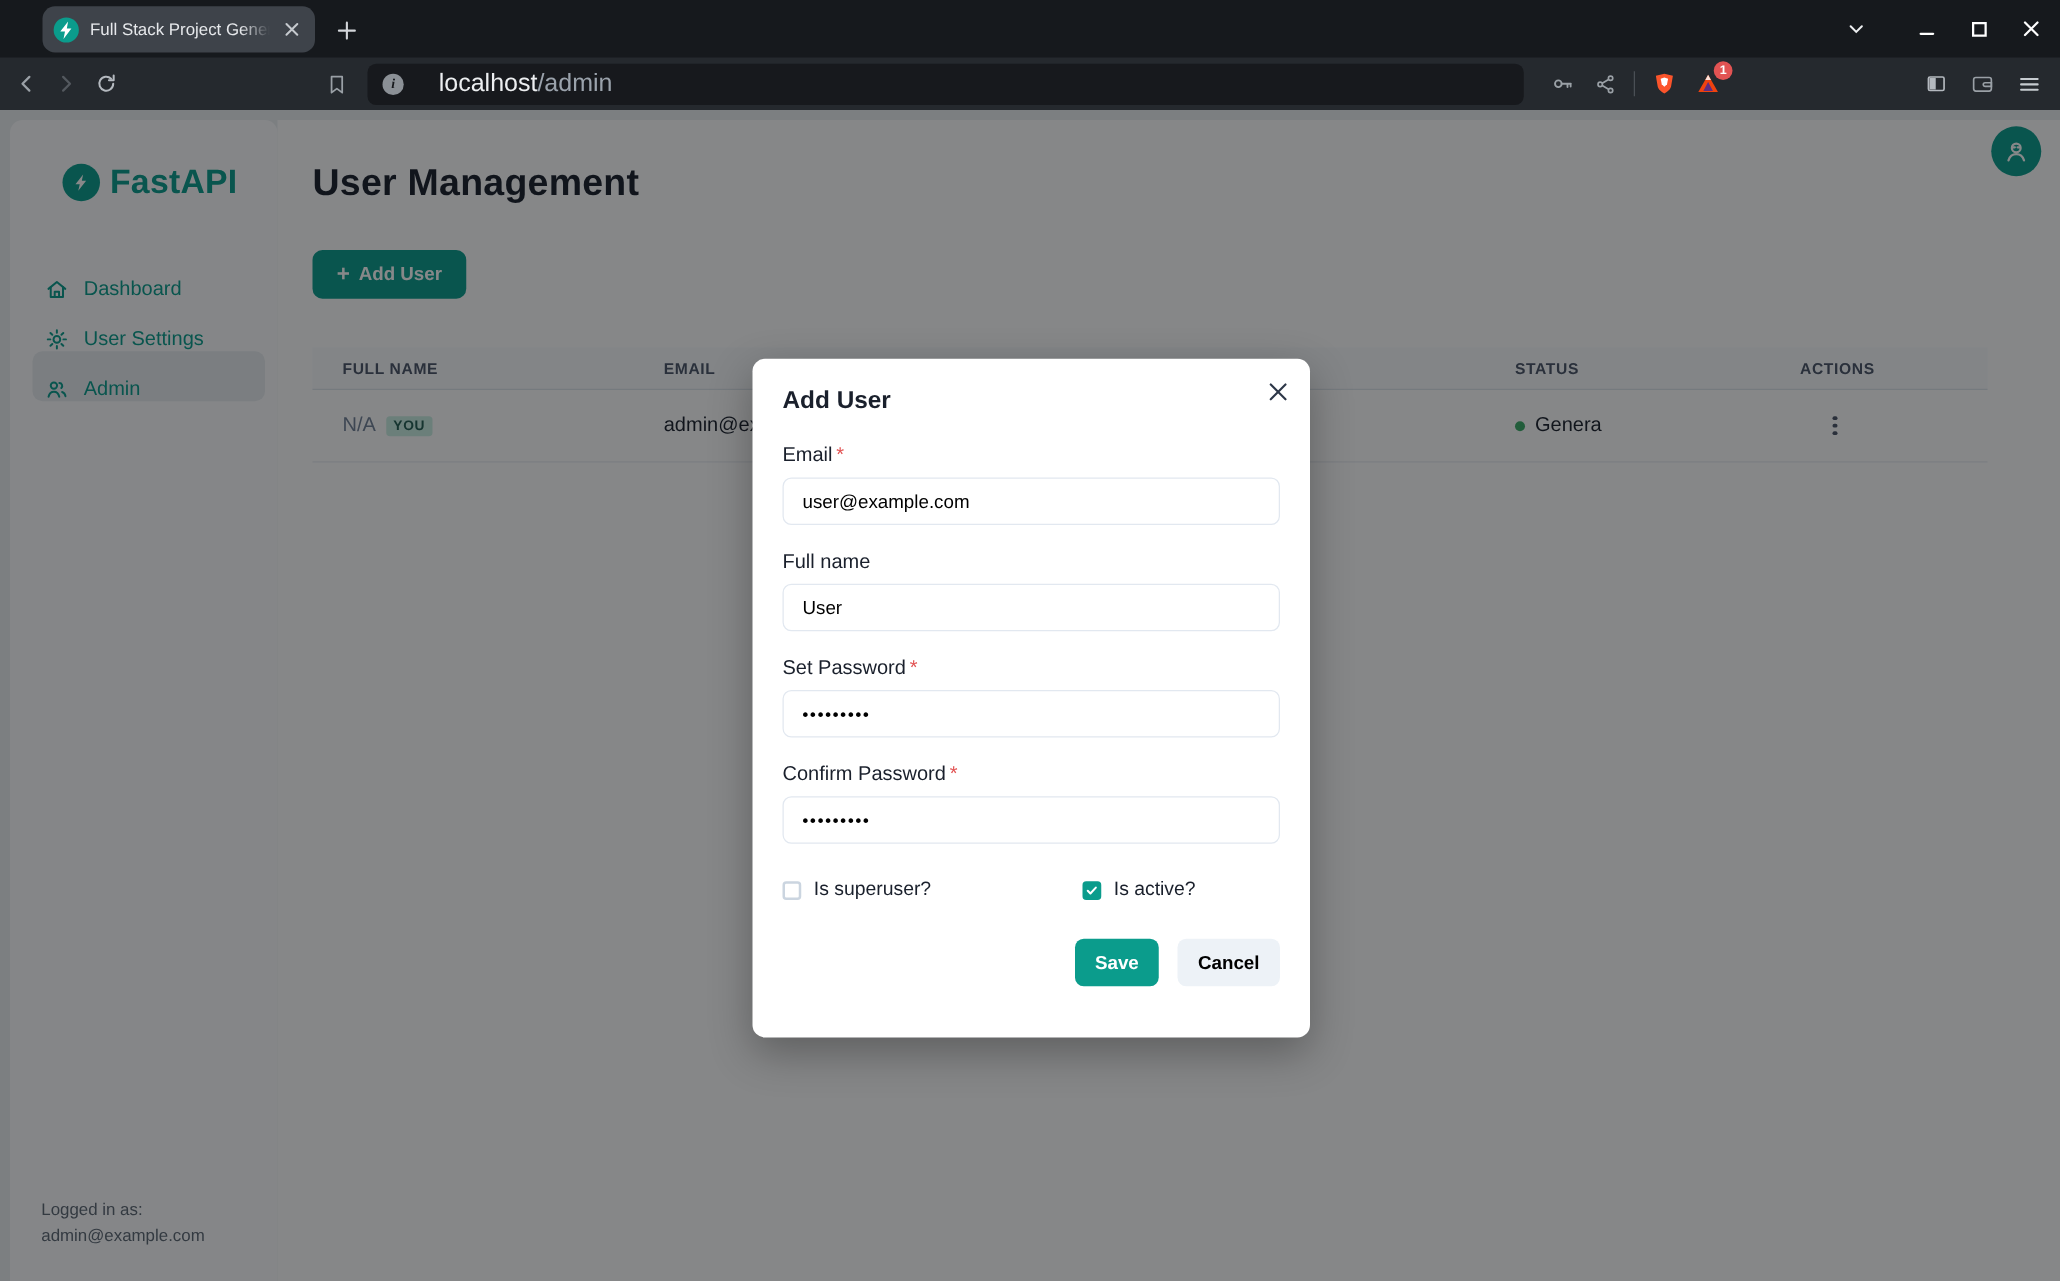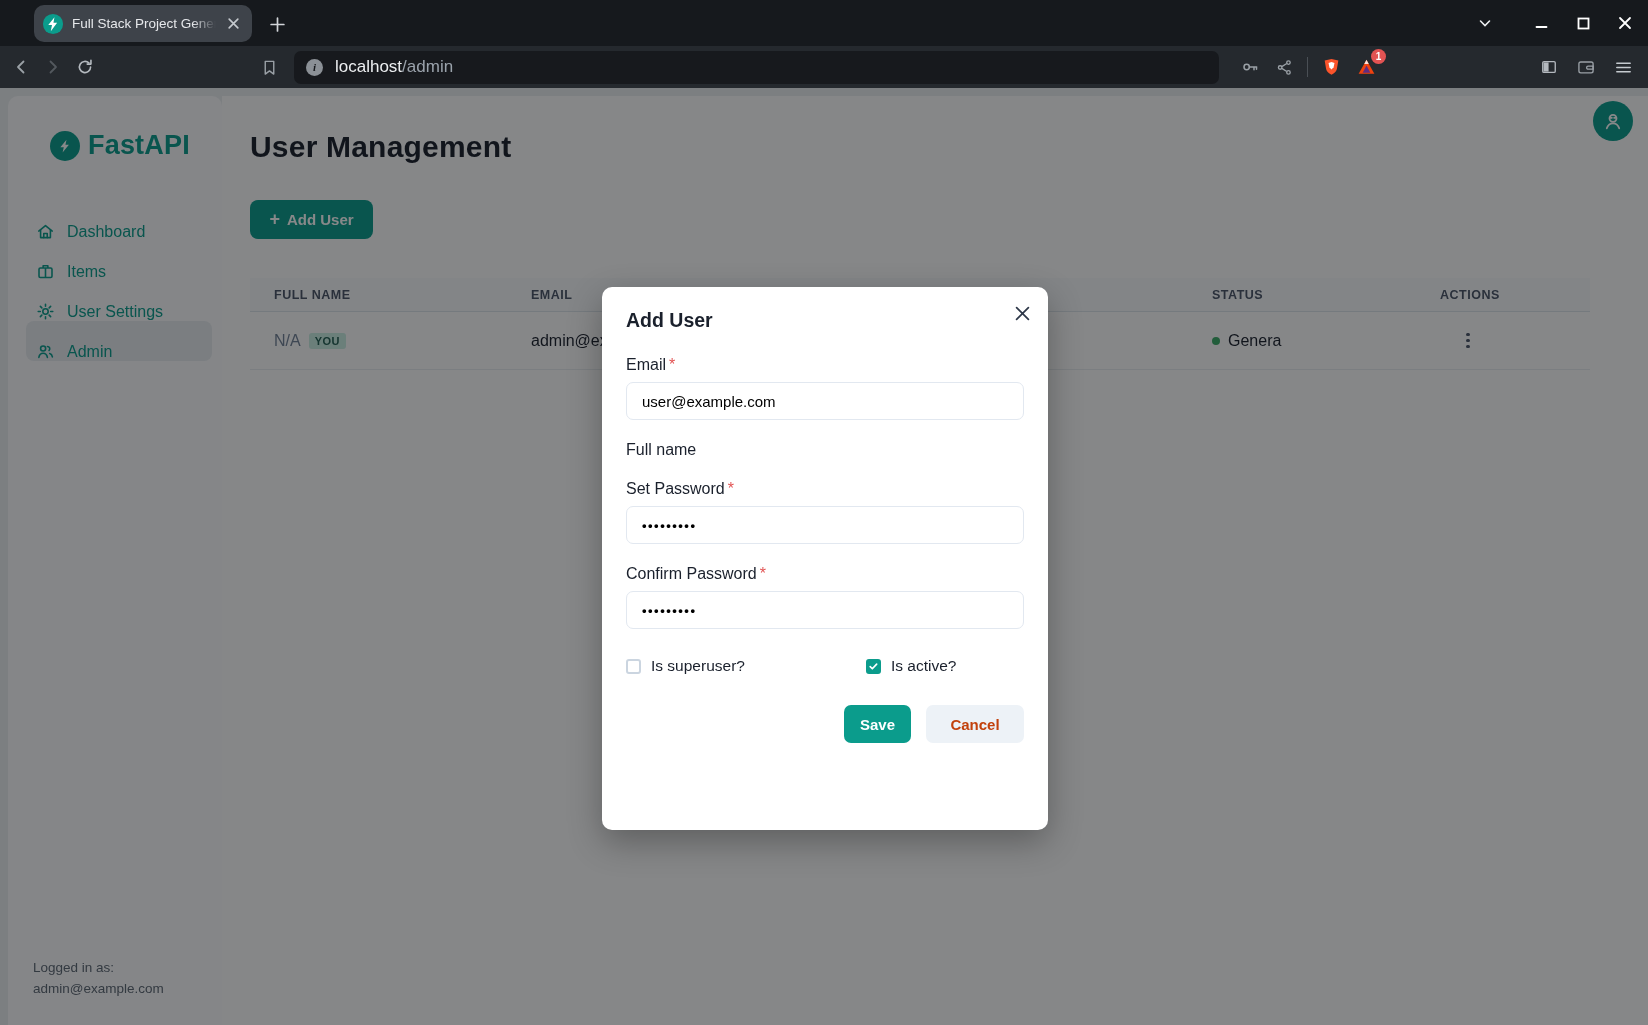--- a/index.html
+++ b/index.html
@@ -17,21 +17,21 @@
   .newtab{position:absolute;left:262px;top:9px;width:30px;height:30px;border-radius:8px;display:flex;align-items:center;justify-content:center;color:#d2d5d9}
   .tabbar-right{position:absolute;right:10px;top:0;height:46px;display:flex;align-items:center;gap:16px;color:#eceef0}
   .winbtn{width:26px;height:26px;display:flex;align-items:center;justify-content:center}
 
   
   .toolbar{position:absolute;left:0;top:46px;width:100%;height:42px;background:#25292e;display:flex;align-items:center;padding:0 10px 0 5px}
   .navbtn{width:32px;height:32px;border-radius:8px;display:flex;align-items:center;justify-content:center;flex:none}
   .bookmark-btn{margin-left:152px}
   .urlbar{margin-left:9px;width:925px;height:33px;background:#17191d;border-radius:7px;display:flex;align-items:center;padding:0 12px;flex:none}
   .info-chip{width:17px;height:17px;border-radius:50%;background:#8b9096;color:#17191d;font-size:11px;font-weight:bold;display:flex;align-items:center;justify-content:center;font-family:"Liberation Serif","DejaVu Serif",serif;font-style:italic}
-  .url-text{margin-left:12px;font-size:17px;color:#eceef0}
+  .url-text{margin-left:28px;font-size:20px;color:#eceef0}
   .url-text .path{color:#9aa2ab}
   .tool-ic{width:30px;height:30px;display:flex;align-items:center;justify-content:center;flex:none}
   .divider{width:1px;height:20px;background:#4a4f55;margin:0 8px;flex:none}
   .rewards{position:relative}
   .badge{position:absolute;top:-3px;right:-5px;min-width:15px;height:15px;border-radius:8px;background:var(--danger,#e25353);color:#fff;font-size:10px;font-weight:bold;display:flex;align-items:center;justify-content:center;padding:0 3px}
   .toolbar-right{margin-left:auto;display:flex;align-items:center;gap:7px}
 
   
   .viewport{position:absolute;left:0;top:88px;width:1648px;height:937px;background:#eaedf0;overflow:hidden}
 
@@ -81,21 +81,21 @@
   .check-item{display:flex;align-items:center;gap:10px;cursor:pointer}
   .check-item.first{width:240px}
   .checkbox{width:15px;height:15px;border-radius:3px;border:2px solid #cbd5e0;background:#fff;display:flex;align-items:center;justify-content:center;flex:none}
   .checkbox.checked{border-color:var(--primary,#0b9c8c);background:var(--primary,#0b9c8c)}
   .checkbox svg{display:none}
   .checkbox.checked svg{display:block}
   .check-label{font-size:15.5px;color:#1a202c}
   .modal-footer{display:flex;justify-content:flex-end;gap:15px;margin-top:30px}
   .btn{height:38px;border:none;border-radius:7px;font-size:15px;font-weight:bold;font-family:inherit;cursor:pointer;display:flex;align-items:center;justify-content:center}
   .btn.save{width:67px;background:var(--primary,#0b9c8c);color:#fff}
-  .btn.cancel{width:98px;background:#edf2f7;color:#c2410c}
+  .btn.cancel{width:82px;background:#edf2f7;color:#000000}
   svg{display:block}
 </style>
 </head>
 <body>
 
 <div class="screen">
 
   <div class="tabbar">
     <div class="tab">
       <span class="tab-favicon">
@@ -233,29 +233,20 @@
             <svg width="19" height="19" viewBox="0 0 24 24" fill="none" stroke="currentColor" stroke-width="2" stroke-linecap="round" stroke-linejoin="round">
                 <path d="M3.5 11.5 12 4.5l8.5 7"></path>
                 <path d="M5.8 9.7v10h12.4v-10"></path>
                 <path d="M9.8 19.7v-5.2h4.4v5.2"></path>
               </svg>
           </span>
           <span class="nav-label">Dashboard</span>
         </div>
         <div class="nav-item">
           <span>
-            <svg width="19" height="19" viewBox="0 0 24 24" fill="none" stroke="currentColor" stroke-width="2" stroke-linejoin="round">
-                <rect x="3.8" y="7.5" width="16.4" height="12" rx="1.6"></rect>
-                <path d="M9 7.5V4.8h6v2.7M12 7.5v12"></path>
-              </svg>
-          </span>
-          <span class="nav-label">Items</span>
-        </div>
-        <div class="nav-item">
-          <span>
             <svg width="19" height="19" viewBox="0 0 24 24" fill="none" stroke="currentColor" stroke-width="2" stroke-linecap="round">
                 <circle cx="12" cy="12" r="3.4"></circle>
                 <path d="M12 2.8v2.6M12 18.6v2.6M2.8 12h2.6M18.6 12h2.6M5.5 5.5l1.9 1.9M16.6 16.6l1.9 1.9M18.5 5.5l-1.9 1.9M7.4 16.6l-1.9 1.9"></path>
               </svg>
           </span>
           <span class="nav-label">User Settings</span>
         </div>
         <div class="nav-item active">
           <span>
             <svg width="19" height="19" viewBox="0 0 24 24" fill="none" stroke="currentColor" stroke-width="2" stroke-linecap="round">
@@ -325,20 +316,21 @@
           </svg>
       </button>
 
       <div class="form">
         <div class="field">
           <div class="field-label"><span>Email</span><span class="req">*</span></div>
           <input type="text" value="user@example.com" style="">
         </div>
         <div class="field">
           <div class="field-label"><span>Full name</span></div>
+          <input type="text" value="User" style="">
         </div>
         <div class="field">
           <div class="field-label"><span>Set Password</span><span class="req">*</span></div>
           <input type="text" class="pw" value="•••••••••" style="">
         </div>
         <div class="field">
           <div class="field-label"><span>Confirm Password</span><span class="req">*</span></div>
           <input type="text" class="pw" value="•••••••••" style="">
         </div>
 

